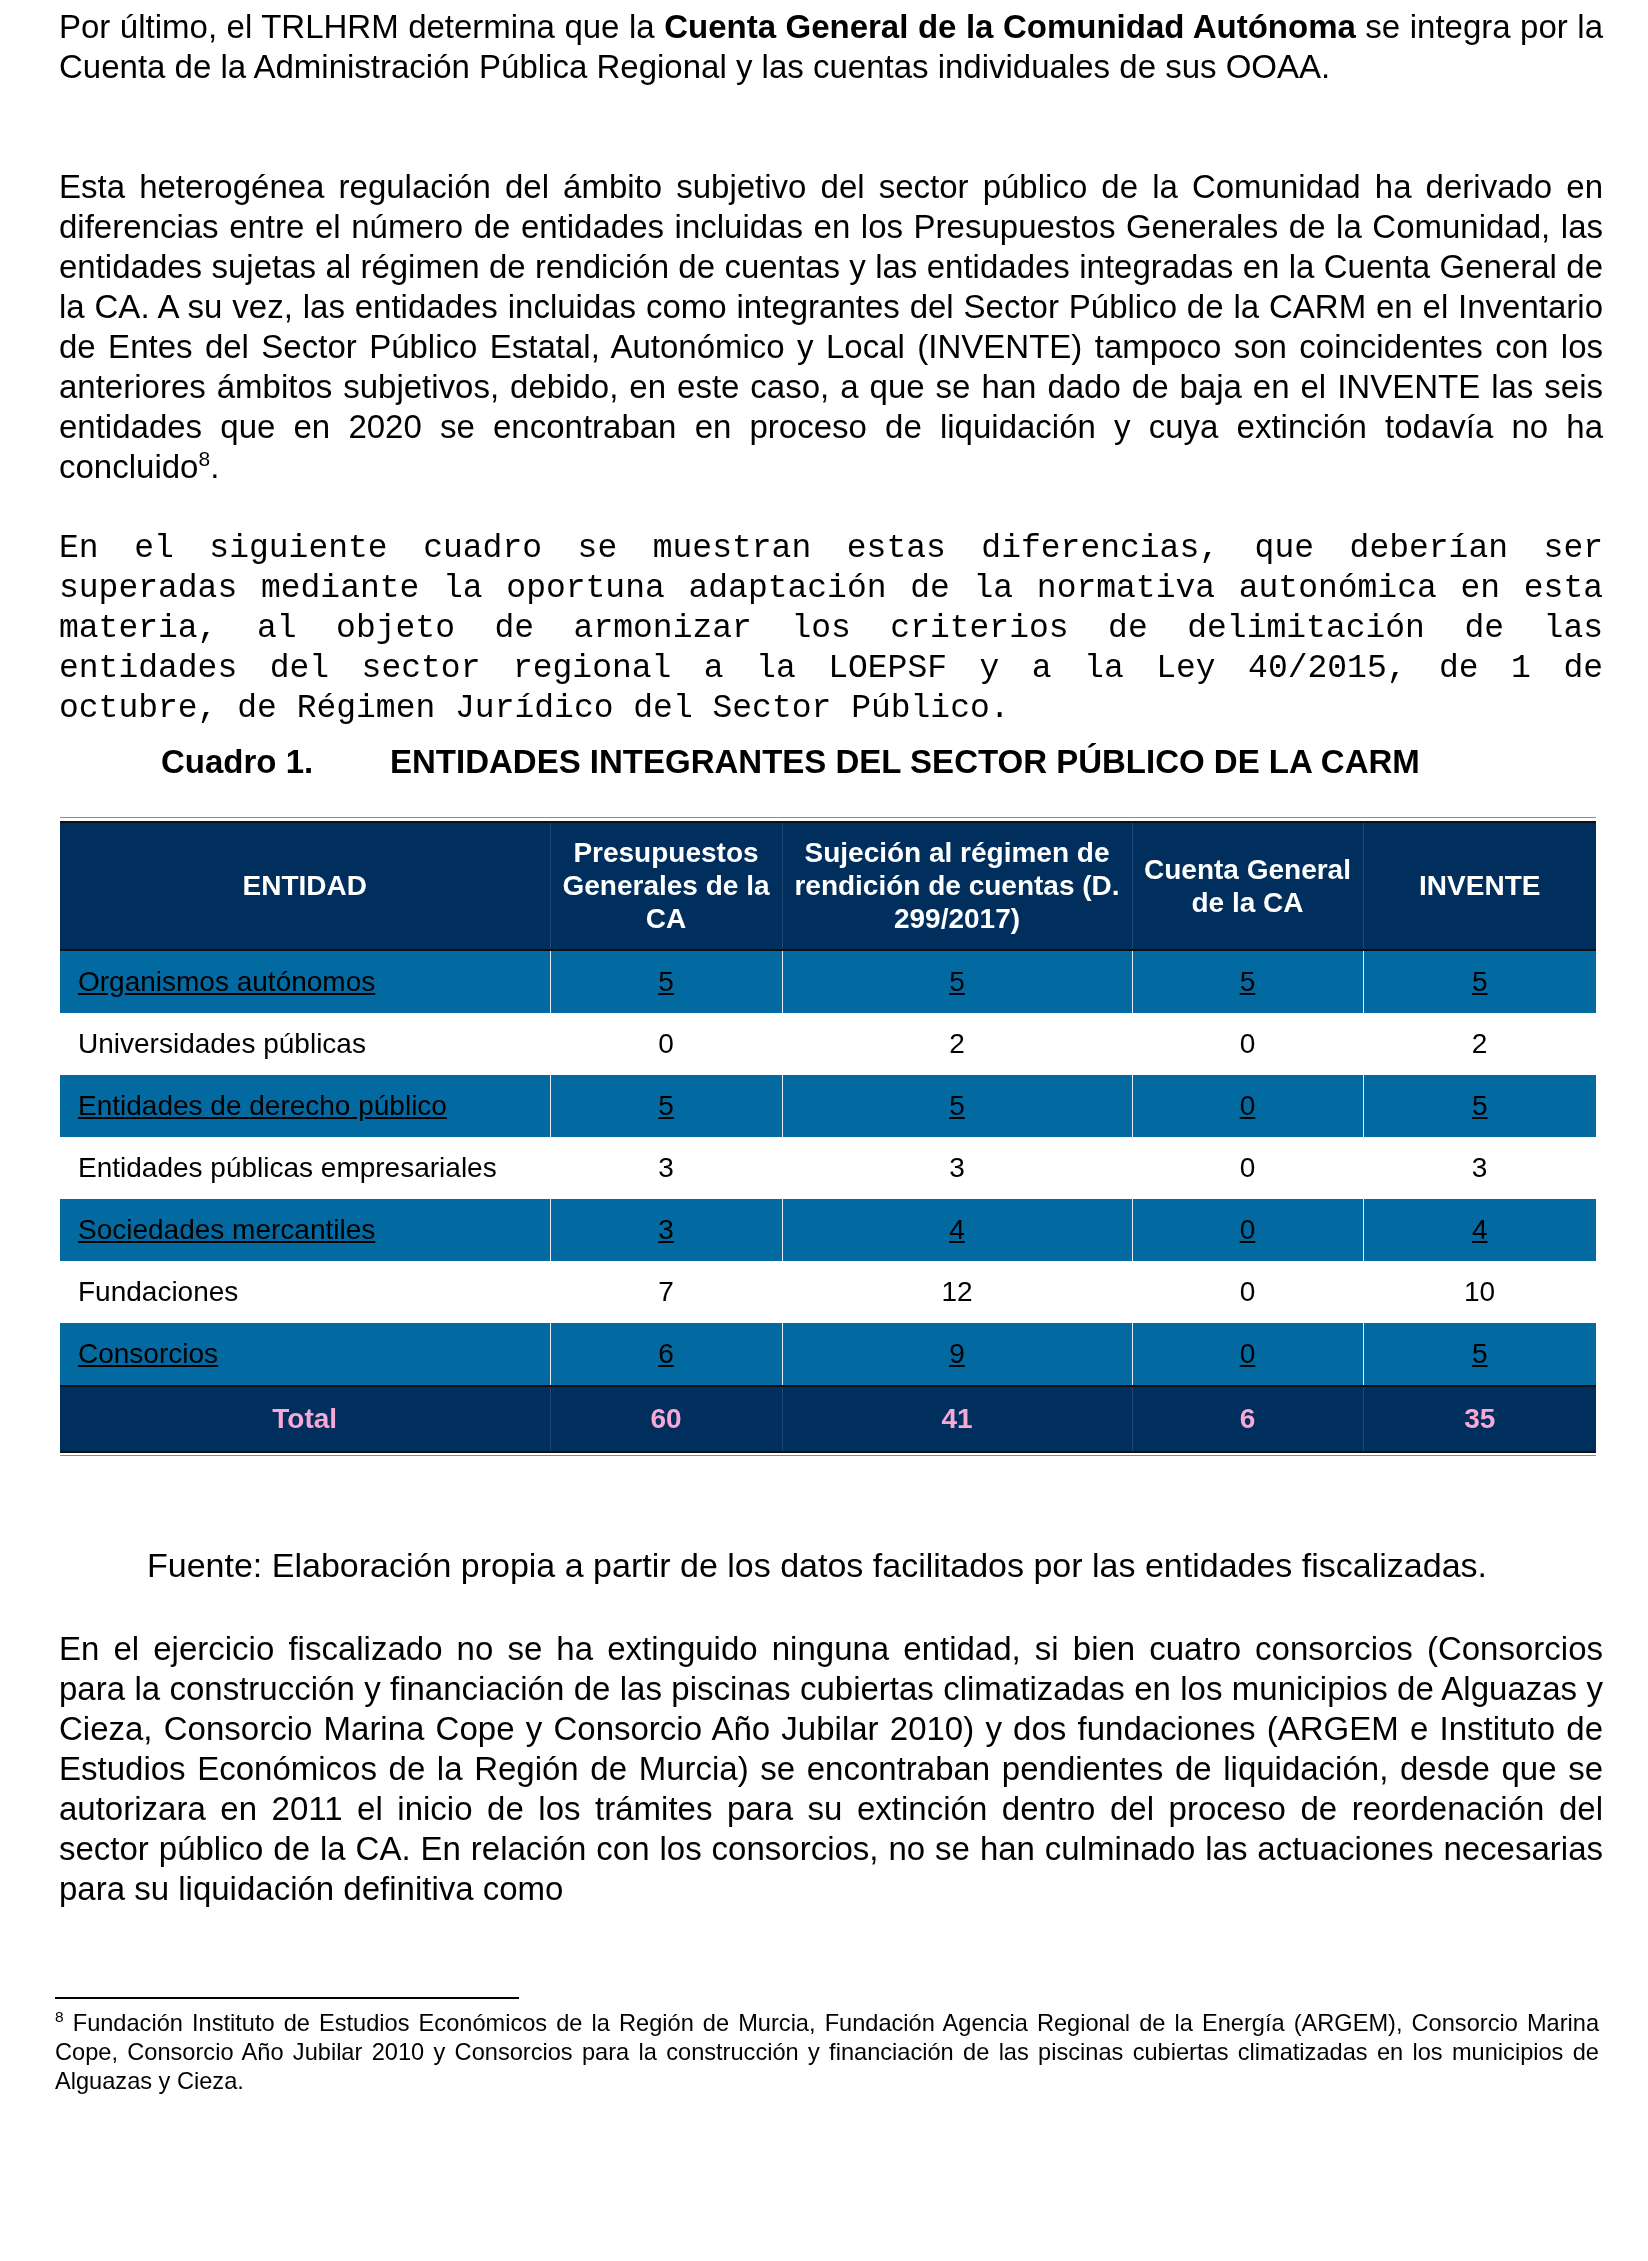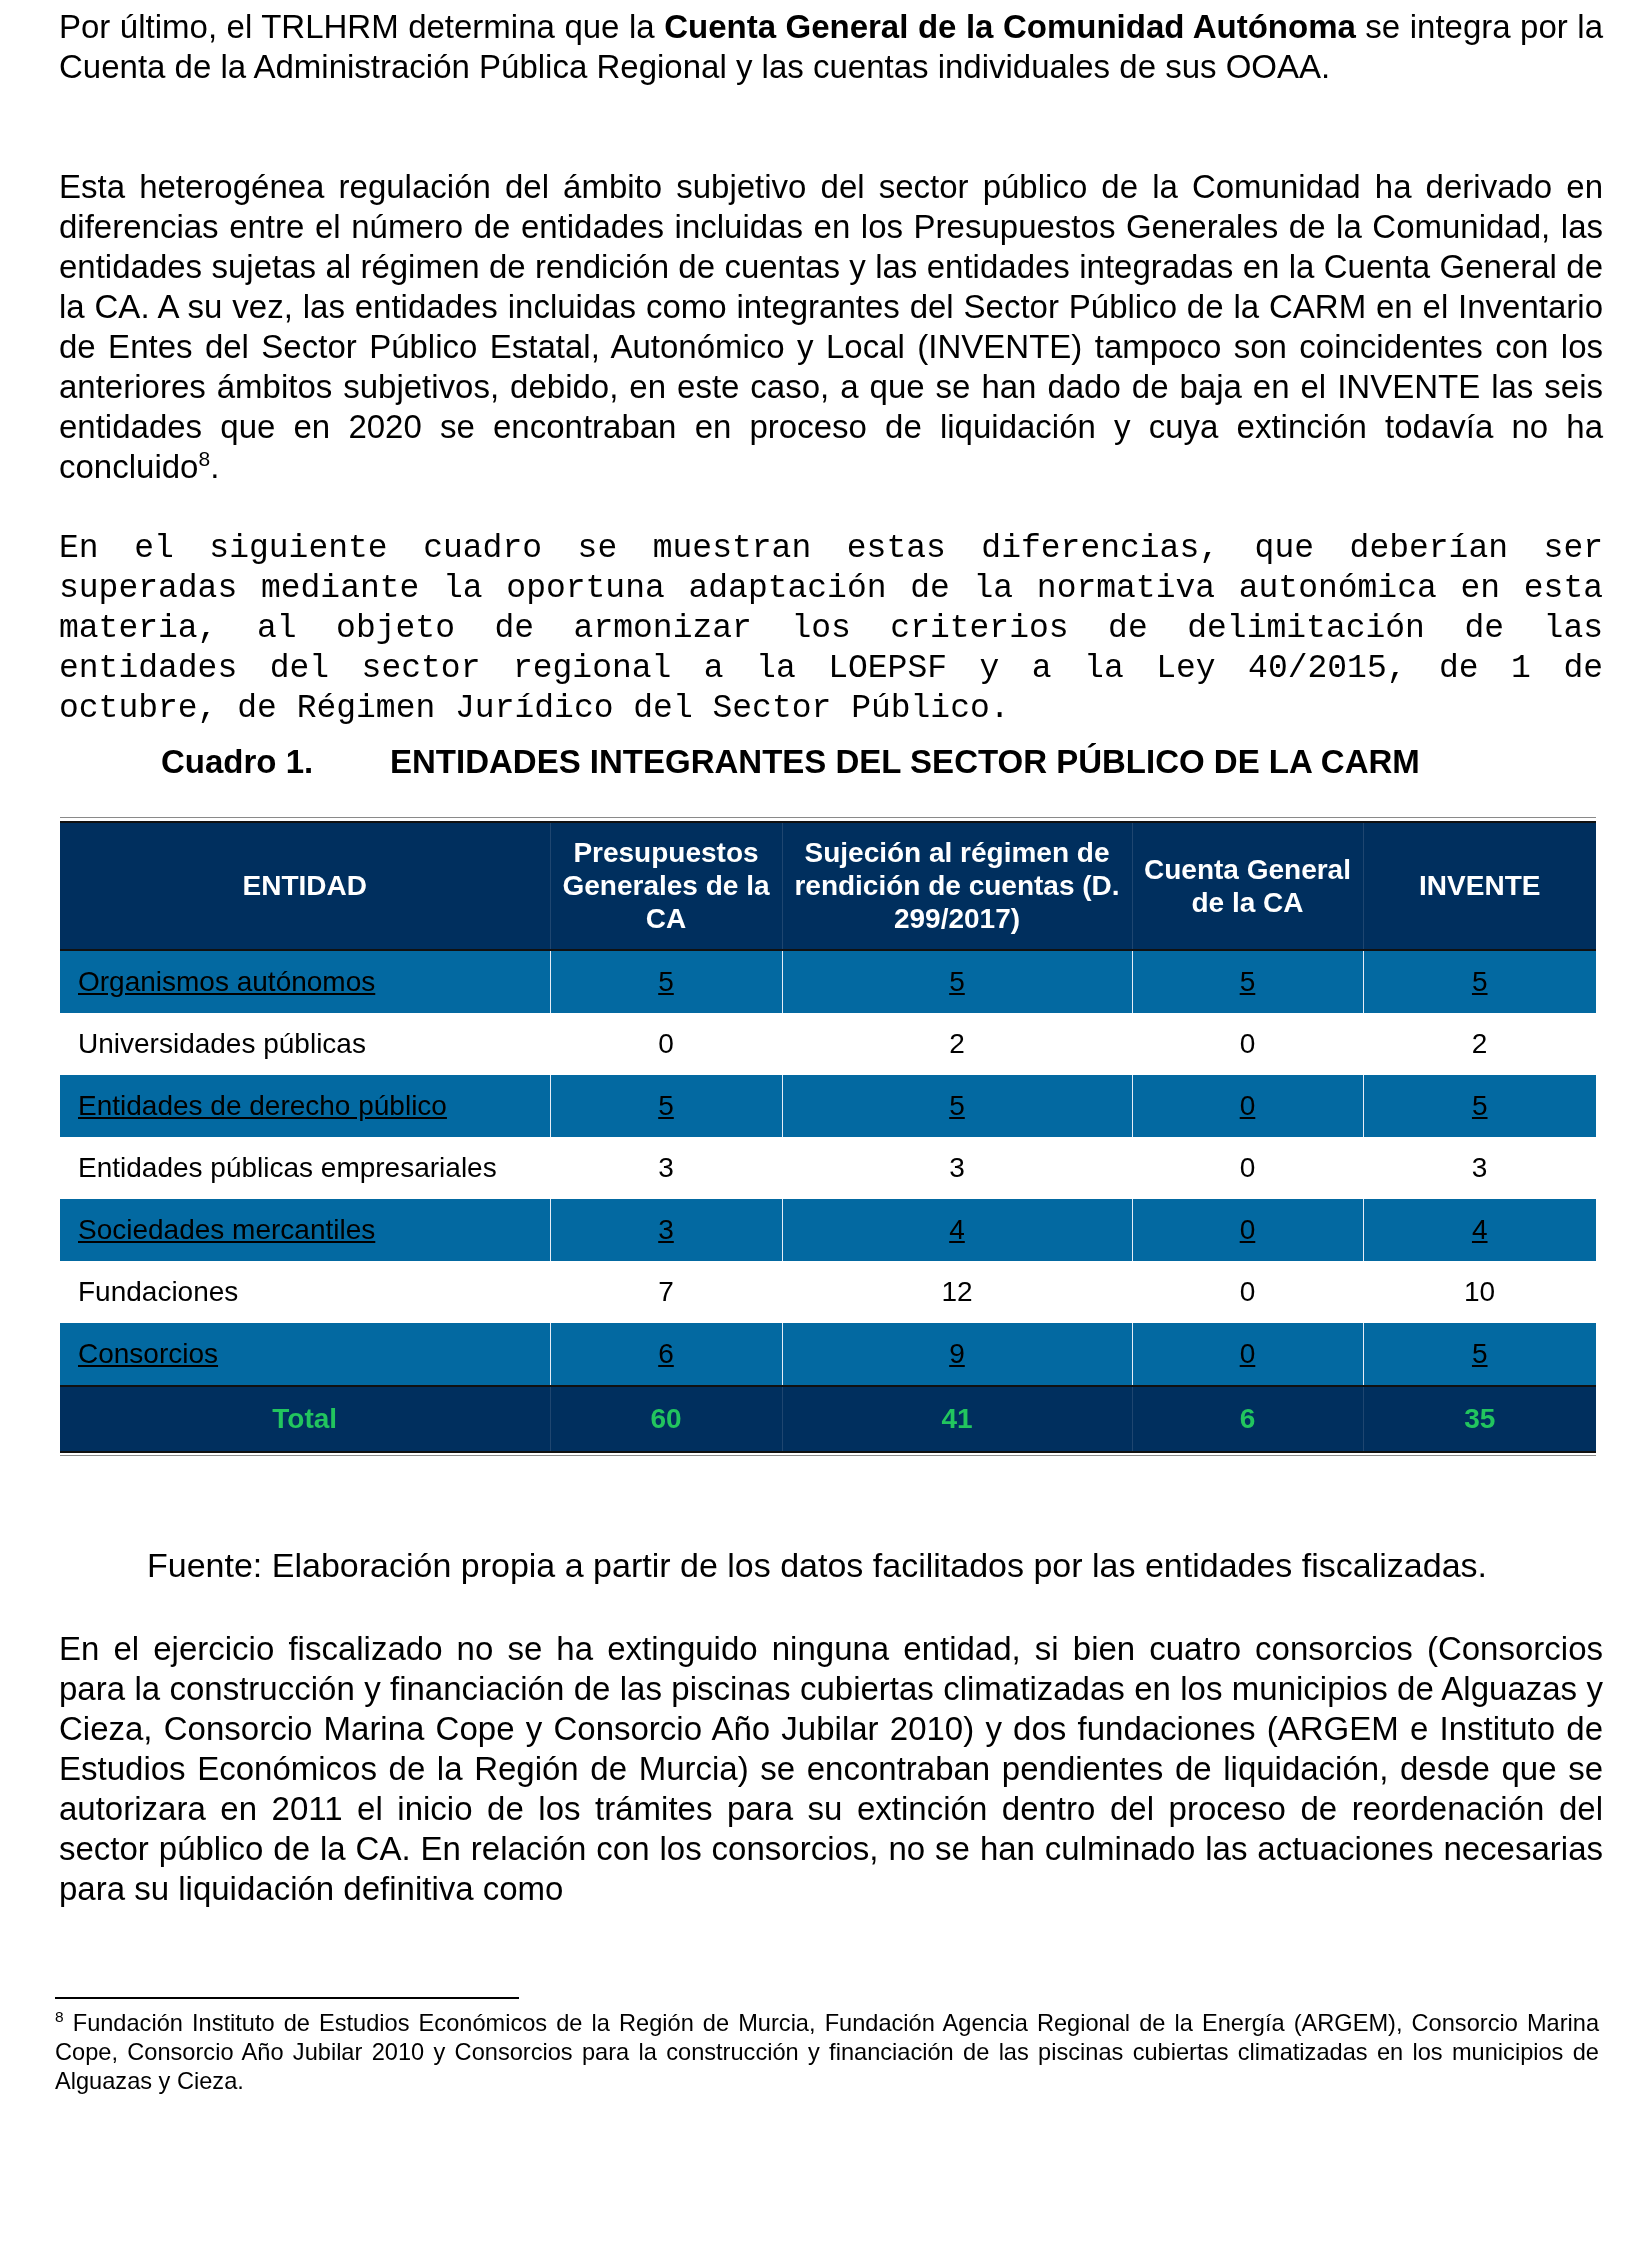--- a/index.html
+++ b/index.html
@@ -21,21 +21,21 @@
   table { border-collapse: collapse; width: 1536px; table-layout: fixed; }
   col.c0 { width: 490px; } col.c1 { width: 232px; } col.c2 { width: 350px; } col.c3 { width: 231px; } col.c4 { width: 233px; }
   thead th { background: #002f5e; color: #fff; font-size: 28px; font-weight: bold; line-height: 33px;
              height: 126px; padding: 0 6.5px; text-align: center; vertical-align: middle;
              border-left: 0.8px solid #1f4670; border-bottom: 2.4px solid #111; }
   thead th:first-child { border-left: none; }
   tbody td { font-size: 28px; height: 62px; padding: 0; text-align: center; vertical-align: middle; }
   tbody td.name { text-align: left; padding-left: 18px; }
   tbody tr.alt td { background: #0369a1; border-left: 0.8px solid #e6edf6; text-decoration: underline; }
   tbody tr.alt td:first-child { border-left: none; }
-  tfoot td { background: #002f5e; color: #22c55e; font-size: 28px; font-weight: bold; height: 62px;
+  tfoot td { background: #002f5e; color: #f9a8d4; font-size: 28px; font-weight: bold; height: 62px;
              text-align: center; vertical-align: middle; border-left: 0.8px solid #1f4670; border-top: 2.4px solid #111; }
   tfoot td:first-child { border-left: none; }
   #source { position: absolute; top: 1546px; left: 147px; font-size: 34px; }
   #p4 { top: 1625px; }
   #fn-rule { position: absolute; left: 55px; top: 1997px; width: 464px; height: 0; border-top: 2.4px solid #000; }
   #footnote { position: absolute; left: 55px; top: 2009px; width: 1544px; font-size: 23.6px; line-height: 29px;
               text-align: justify; text-align-last: left; }
   #footnote sup { font-size: 15.5px; vertical-align: 9px; }
 </style>
 </head>

